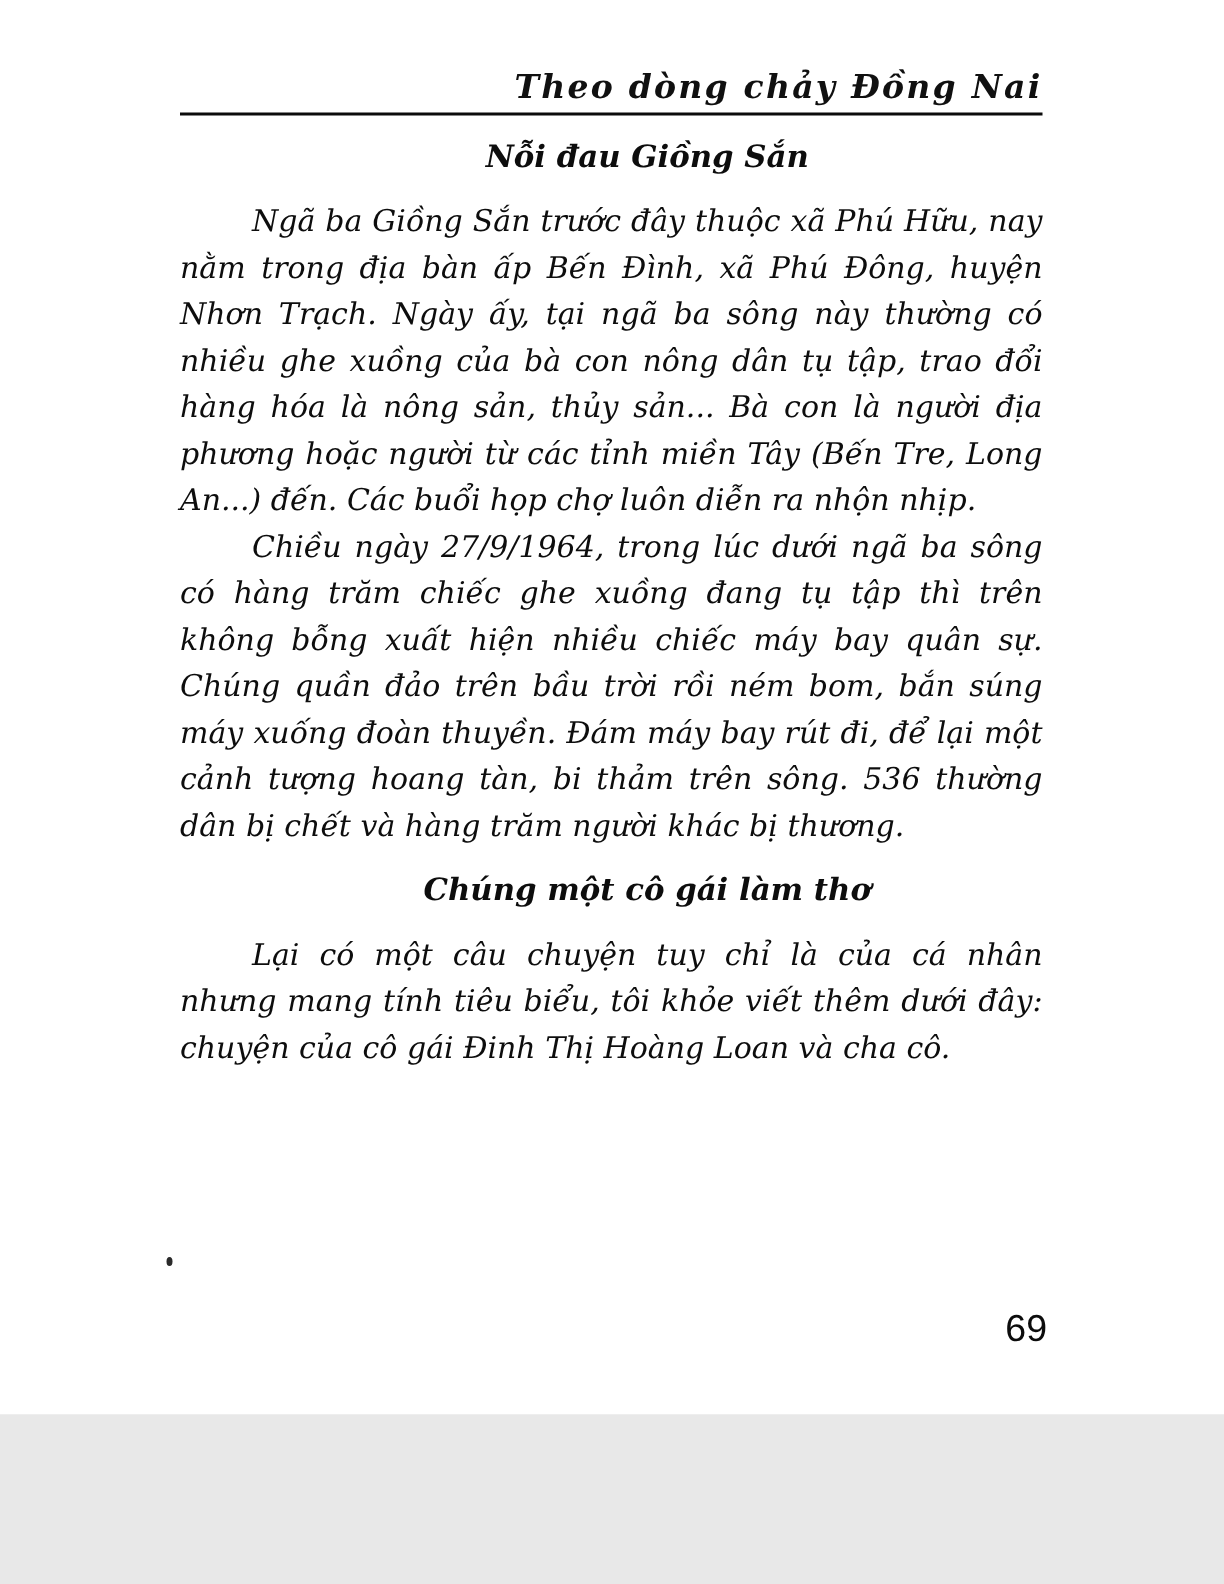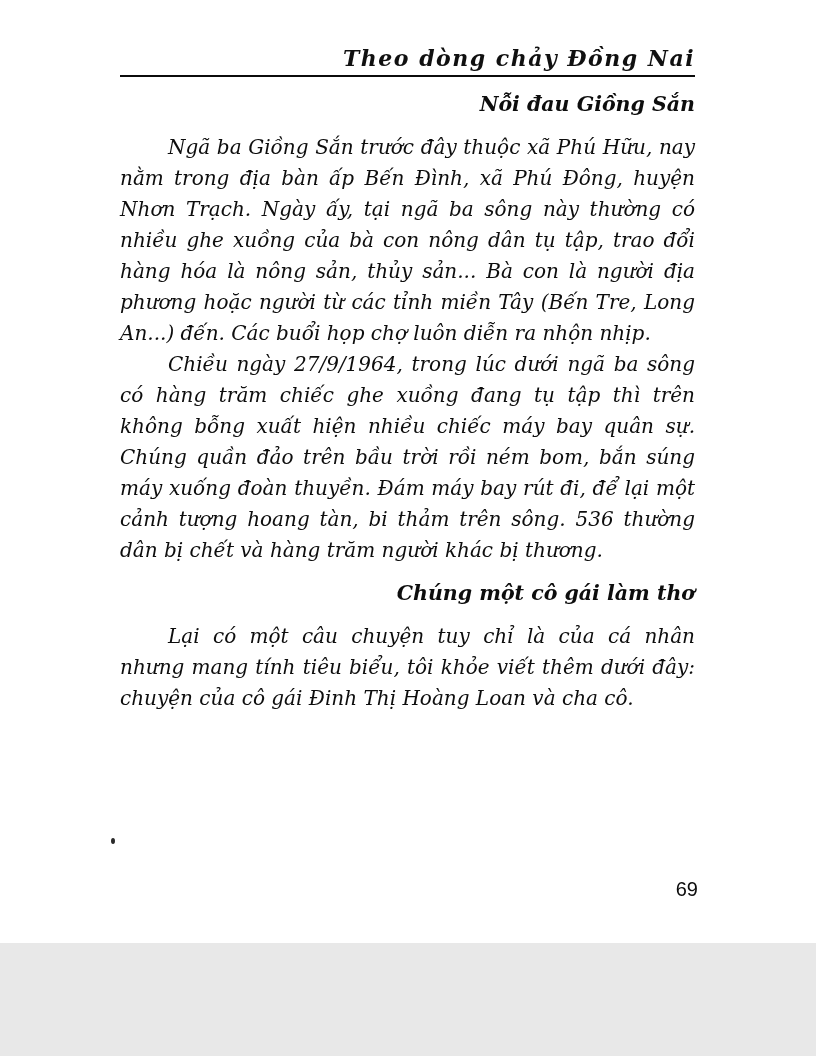--- a/index.html
+++ b/index.html
@@ -55,33 +55,33 @@
   .page-body p.continuation {
     text-indent: 0;
   }
   .page-body h3.section-heading {
     margin: 0;
     margin-top: 12px;
     font-size: 20.5px;
     font-weight: bold;
     font-style: italic;
     text-indent: 48px;
-    text-align: right;
+    text-align: center;
   }
   .page-body > h3 + p,
   .page-body > p + h3 {
     margin-top: 12px;
   }
   
   .page-number {
     position: absolute;
     right: 118px;
     bottom: 42px;
     font-family: "Liberation Sans", sans-serif;
-    font-size: 20px;
+    font-size: 25px;
     font-style: normal;
     color: #0c0c0c;
   }
   
   .ink-speck {
     position: absolute;
     left: 111px;
     top: 838px;
     width: 4px;
     height: 6px;

